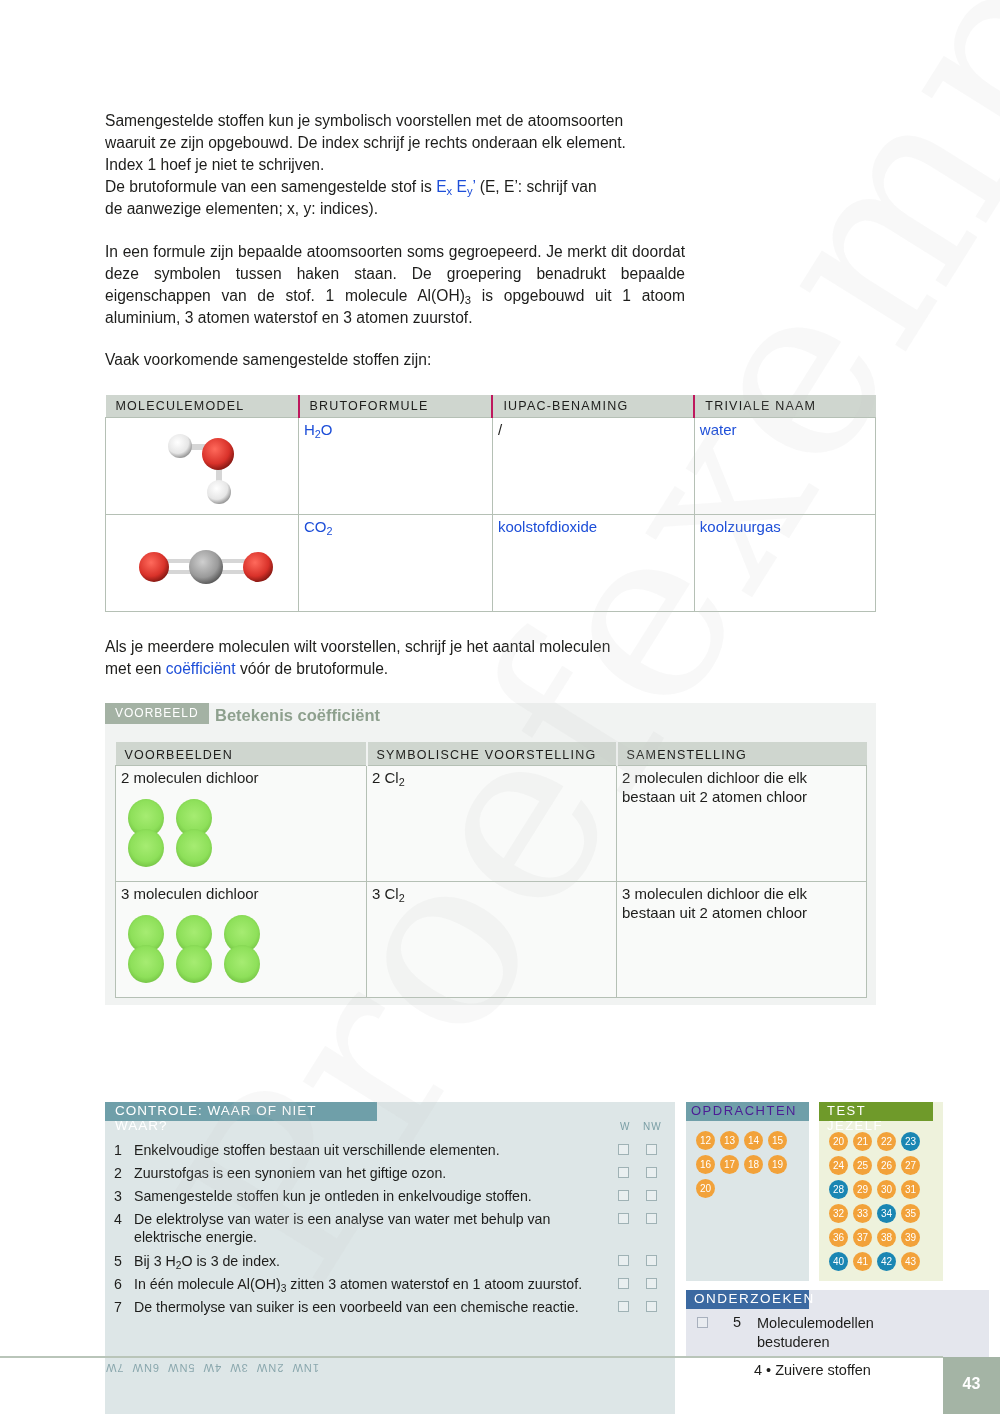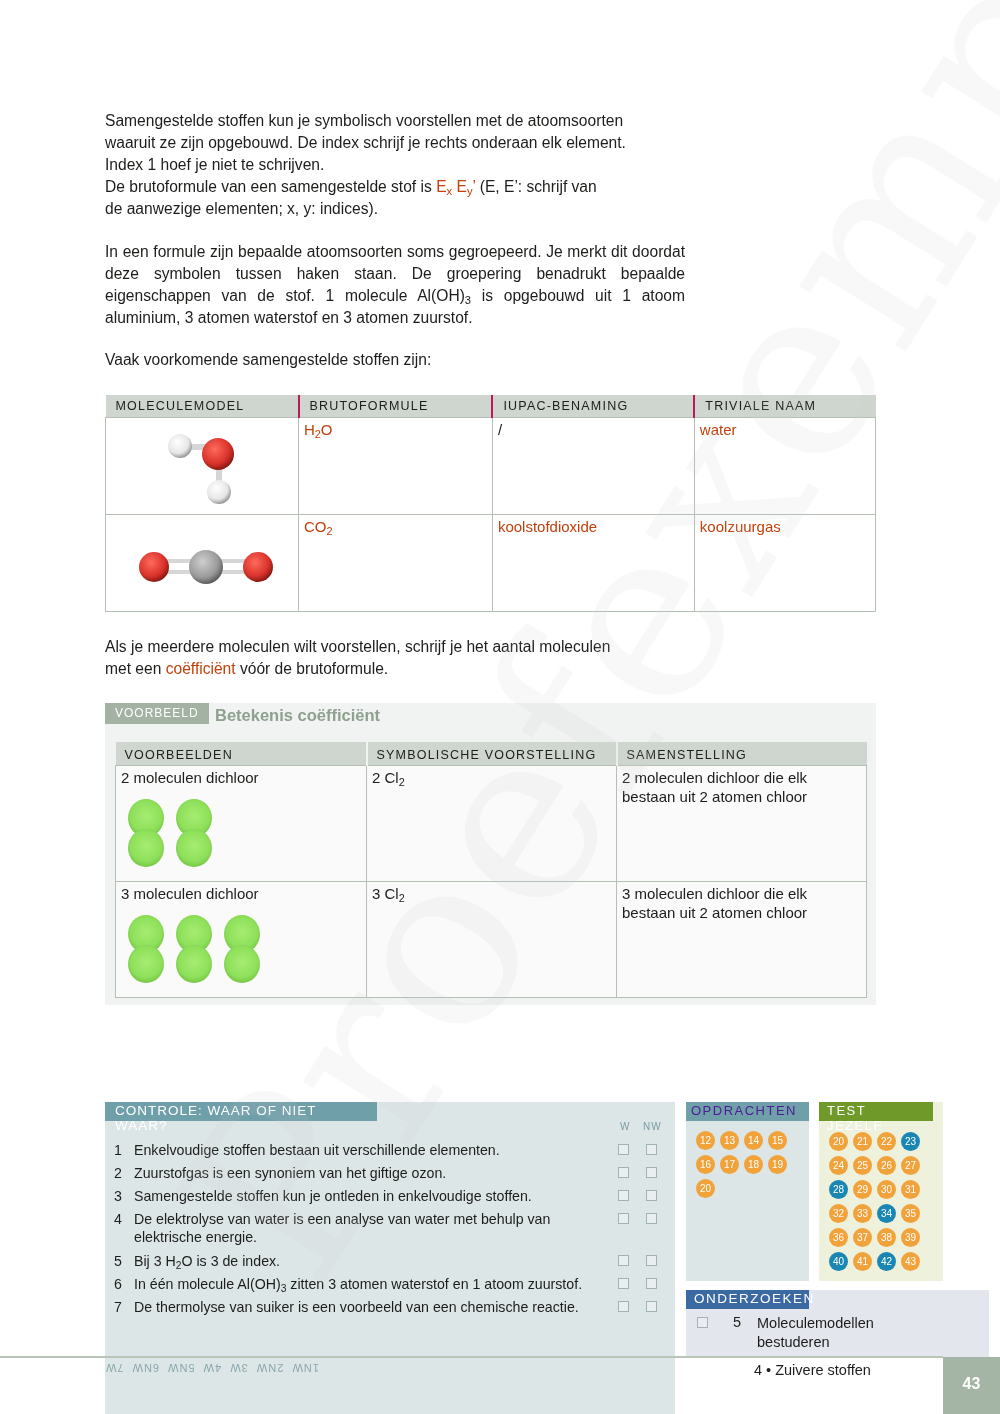--- a/index.html
+++ b/index.html
@@ -1,18 +1,18 @@
 <!DOCTYPE html>
 <html><head>
 <meta charset="utf-8">
 <style>
   * { box-sizing: border-box; margin: 0; padding: 0; }
   html, body { width: 1000px; height: 1414px; background: #ffffff; overflow: hidden; }
   body { position: relative; font-family: "Liberation Sans", "DejaVu Sans", sans-serif; color: #1d1d1b; }
-  .green { color: #c2410c; }
+  .green { color: #1d4ed8; }
   sub { font-size: 0.72em; vertical-align: -0.3em; line-height: 0; }
 
   .watermark {
     position: absolute; left: -60px; top: 560px; width: 1300px;
     transform: rotate(-58deg); transform-origin: center;
     font-family: "DejaVu Serif", serif; font-size: 240px; color: rgba(200,200,200,0.13);
     white-space: nowrap; pointer-events: none; z-index: 50; letter-spacing: 4px;
   }
 
   .para { position: absolute; left: 105px; width: 580px; font-size: 15.6px; line-height: 22px; }

